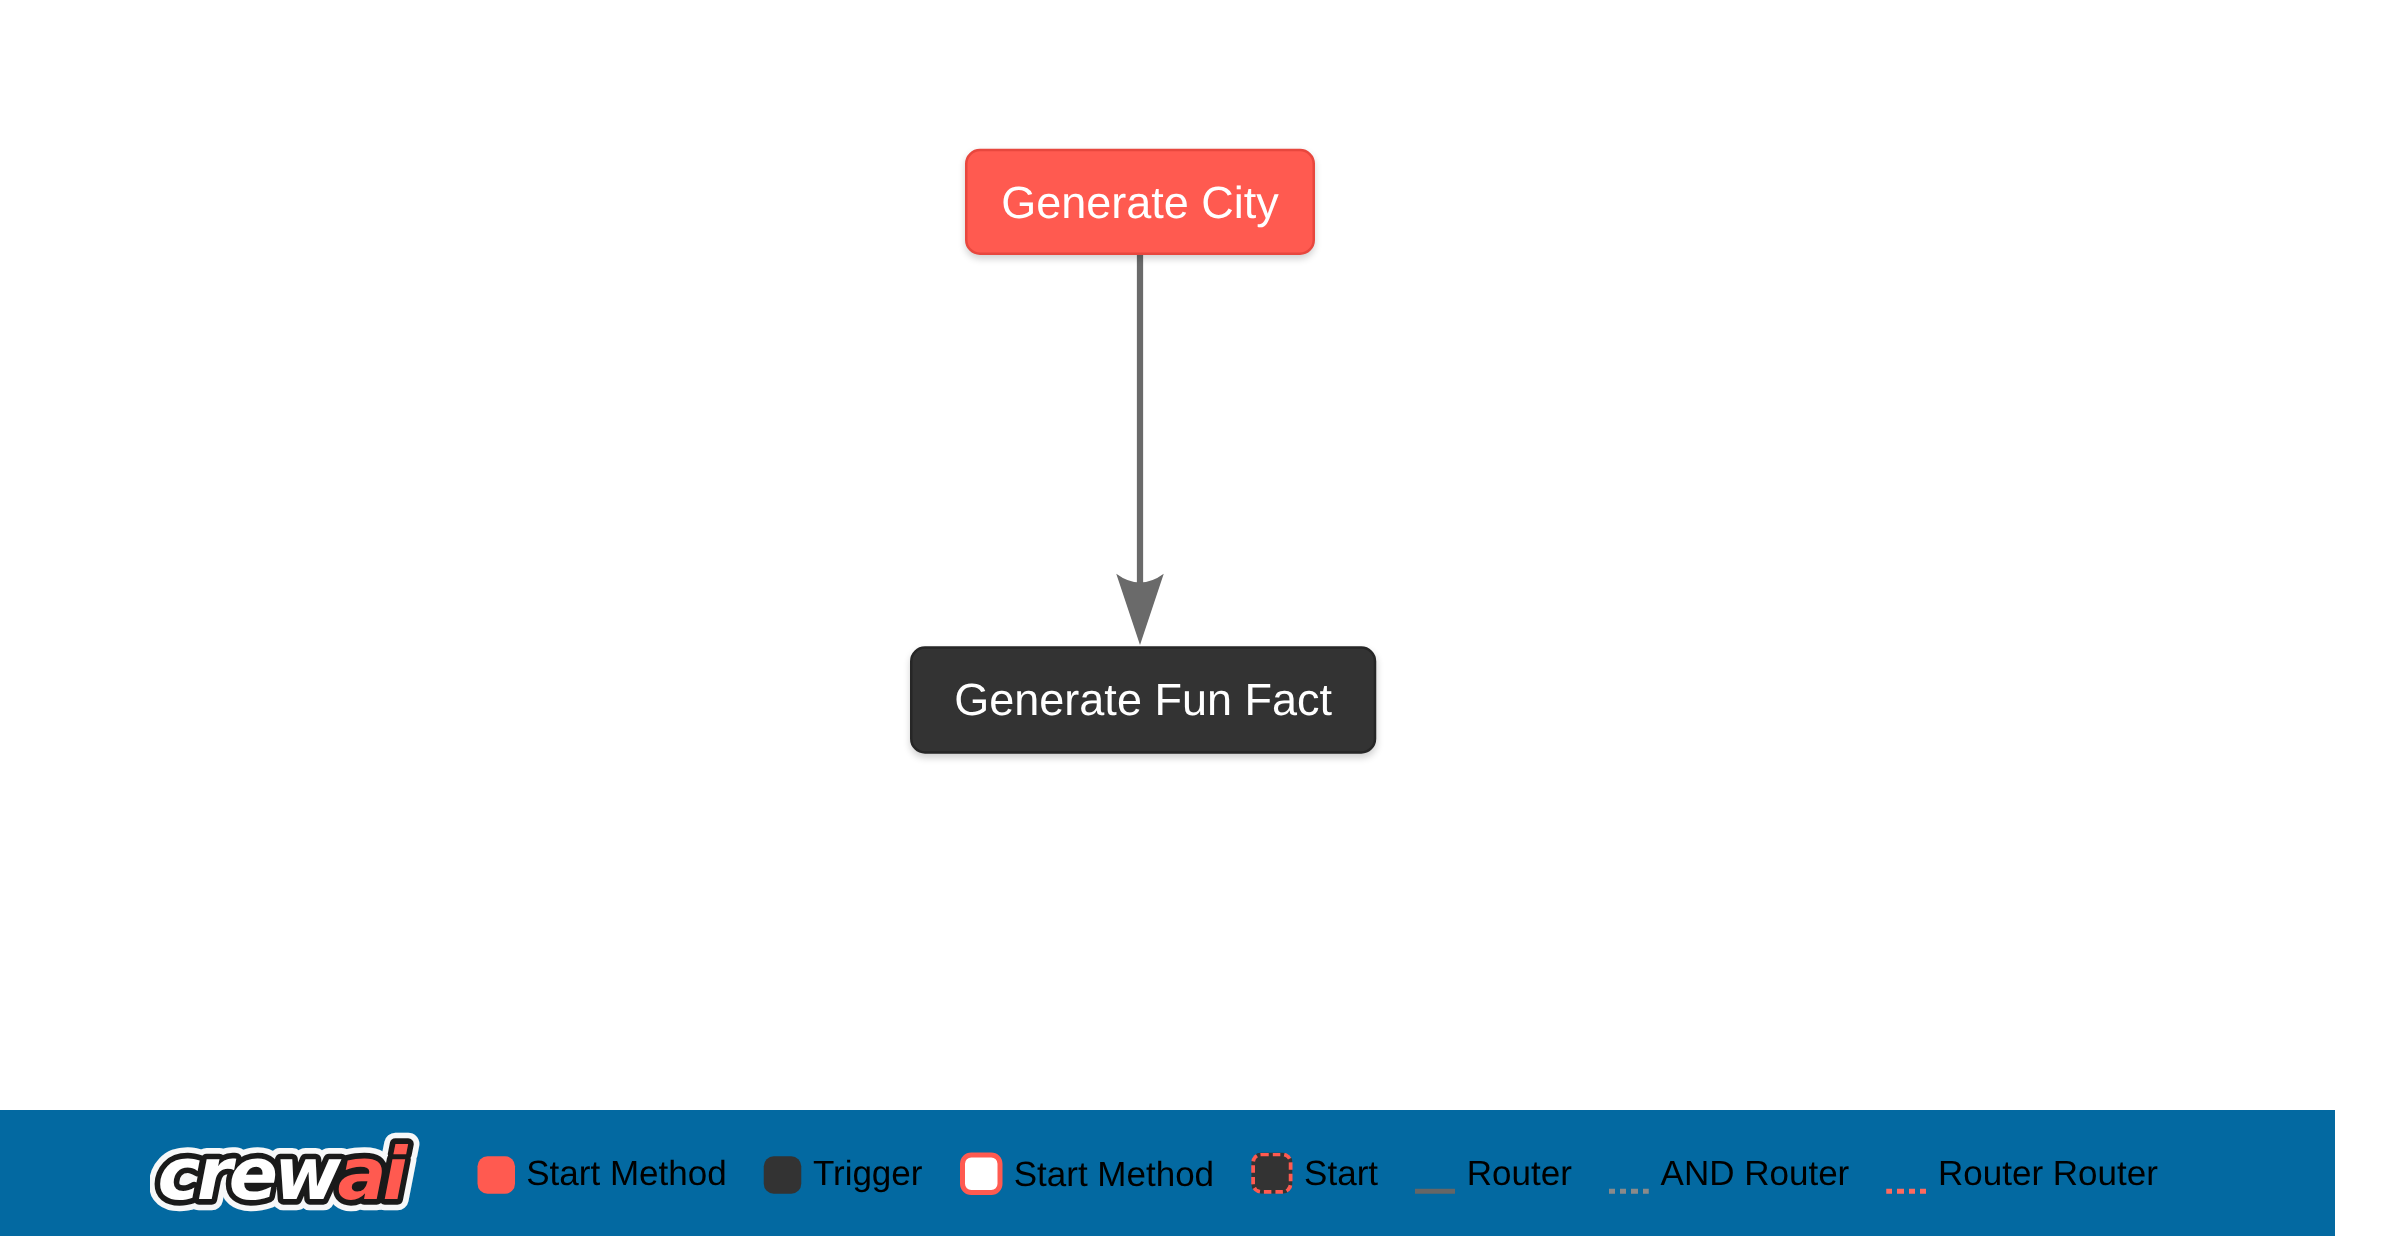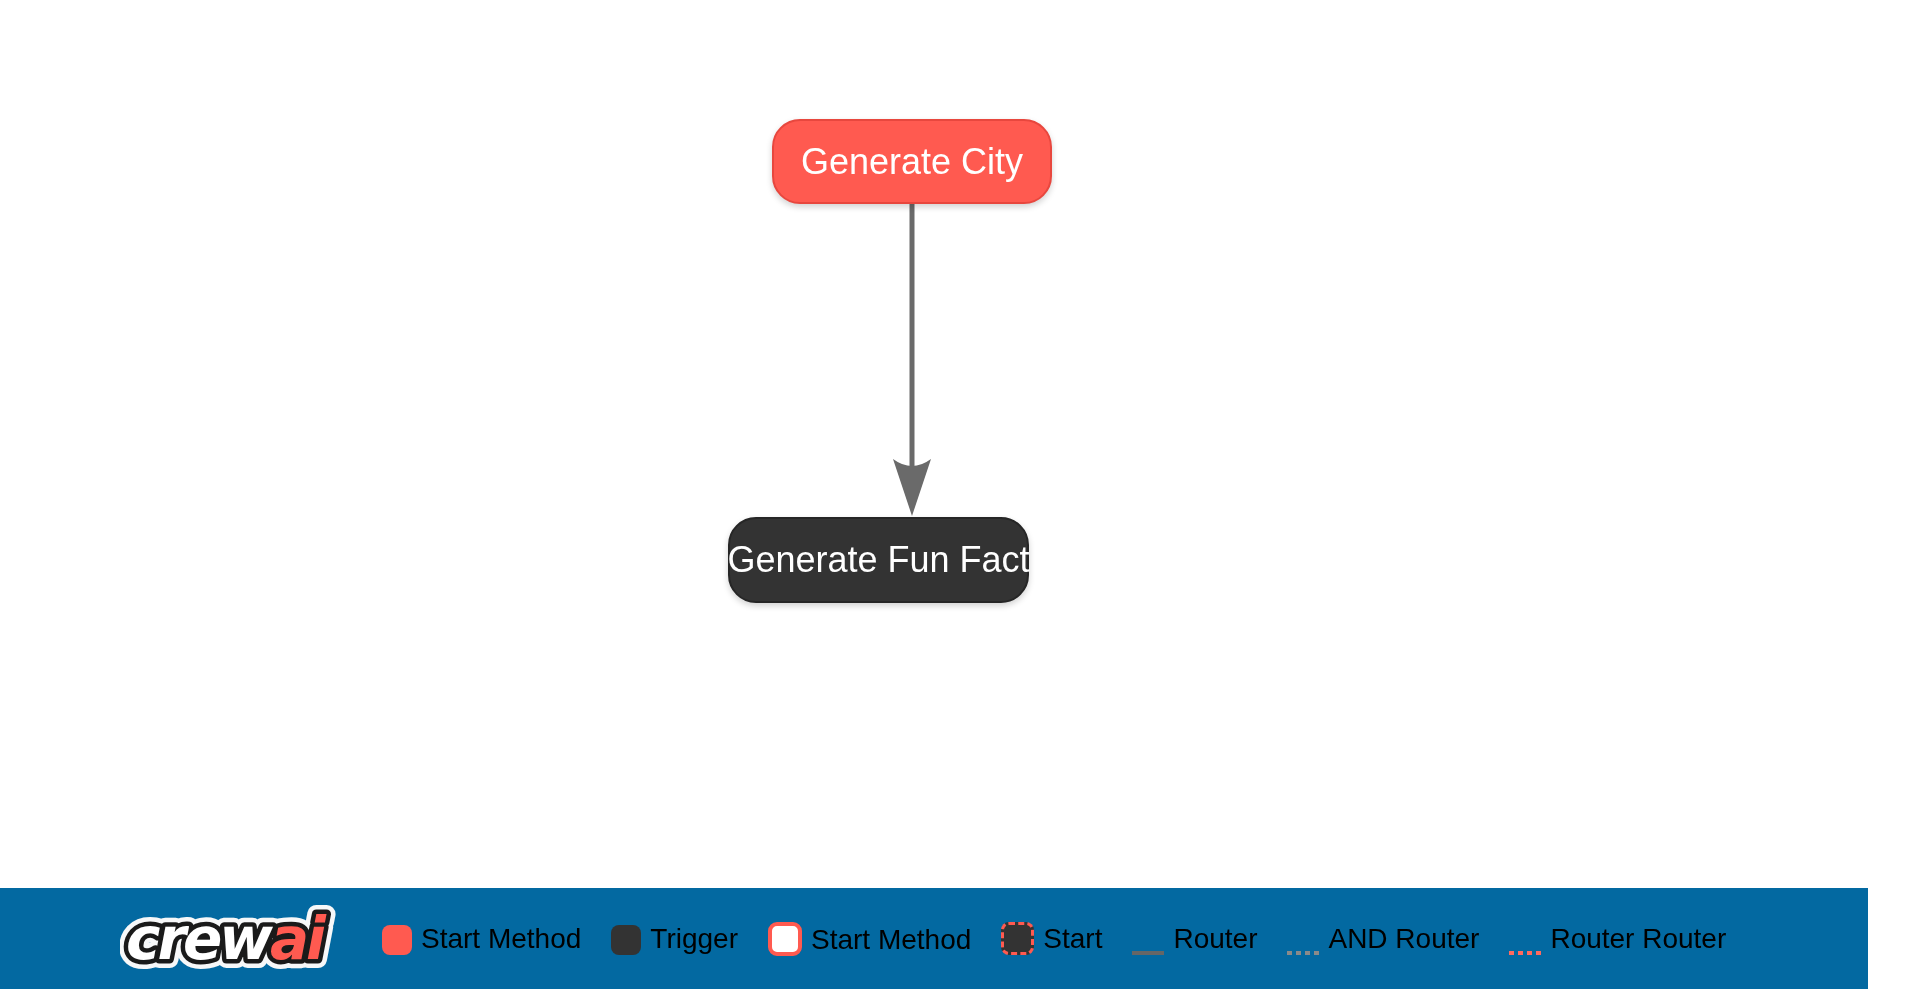--- a/index.html
+++ b/index.html
@@ -21,37 +21,37 @@
   .edge-layer {
     position: absolute;
     left: 0; top: 0;
     pointer-events: none;
   }
   .node {
     position: absolute;
     display: flex;
     align-items: center;
     justify-content: center;
-    border-radius: 28px;
+    border-radius: 12px;
     font-size: 36px;
     color: #ffffff;
     box-shadow: 0 3px 6px rgba(0,0,0,0.18);
     cursor: pointer;
     white-space: nowrap;
     box-sizing: border-box;
   }
   .node-start {
     left: 772px; top: 119px;
     width: 280px; height: 85px;
     background: #FF5A50;
     border: 2px solid #E8473E;
   }
   .node-method {
     left: 728px; top: 517px;
-    width: 301px; height: 86px;
+    width: 373px; height: 86px;
     background: #333333;
     border: 2px solid #262626;
   }
   .legend-bar {
     position: absolute;
     left: 0; top: 888px;
     width: 1868px; height: 101px;
     background: #0369a1;
     display: flex;
     align-items: center;

